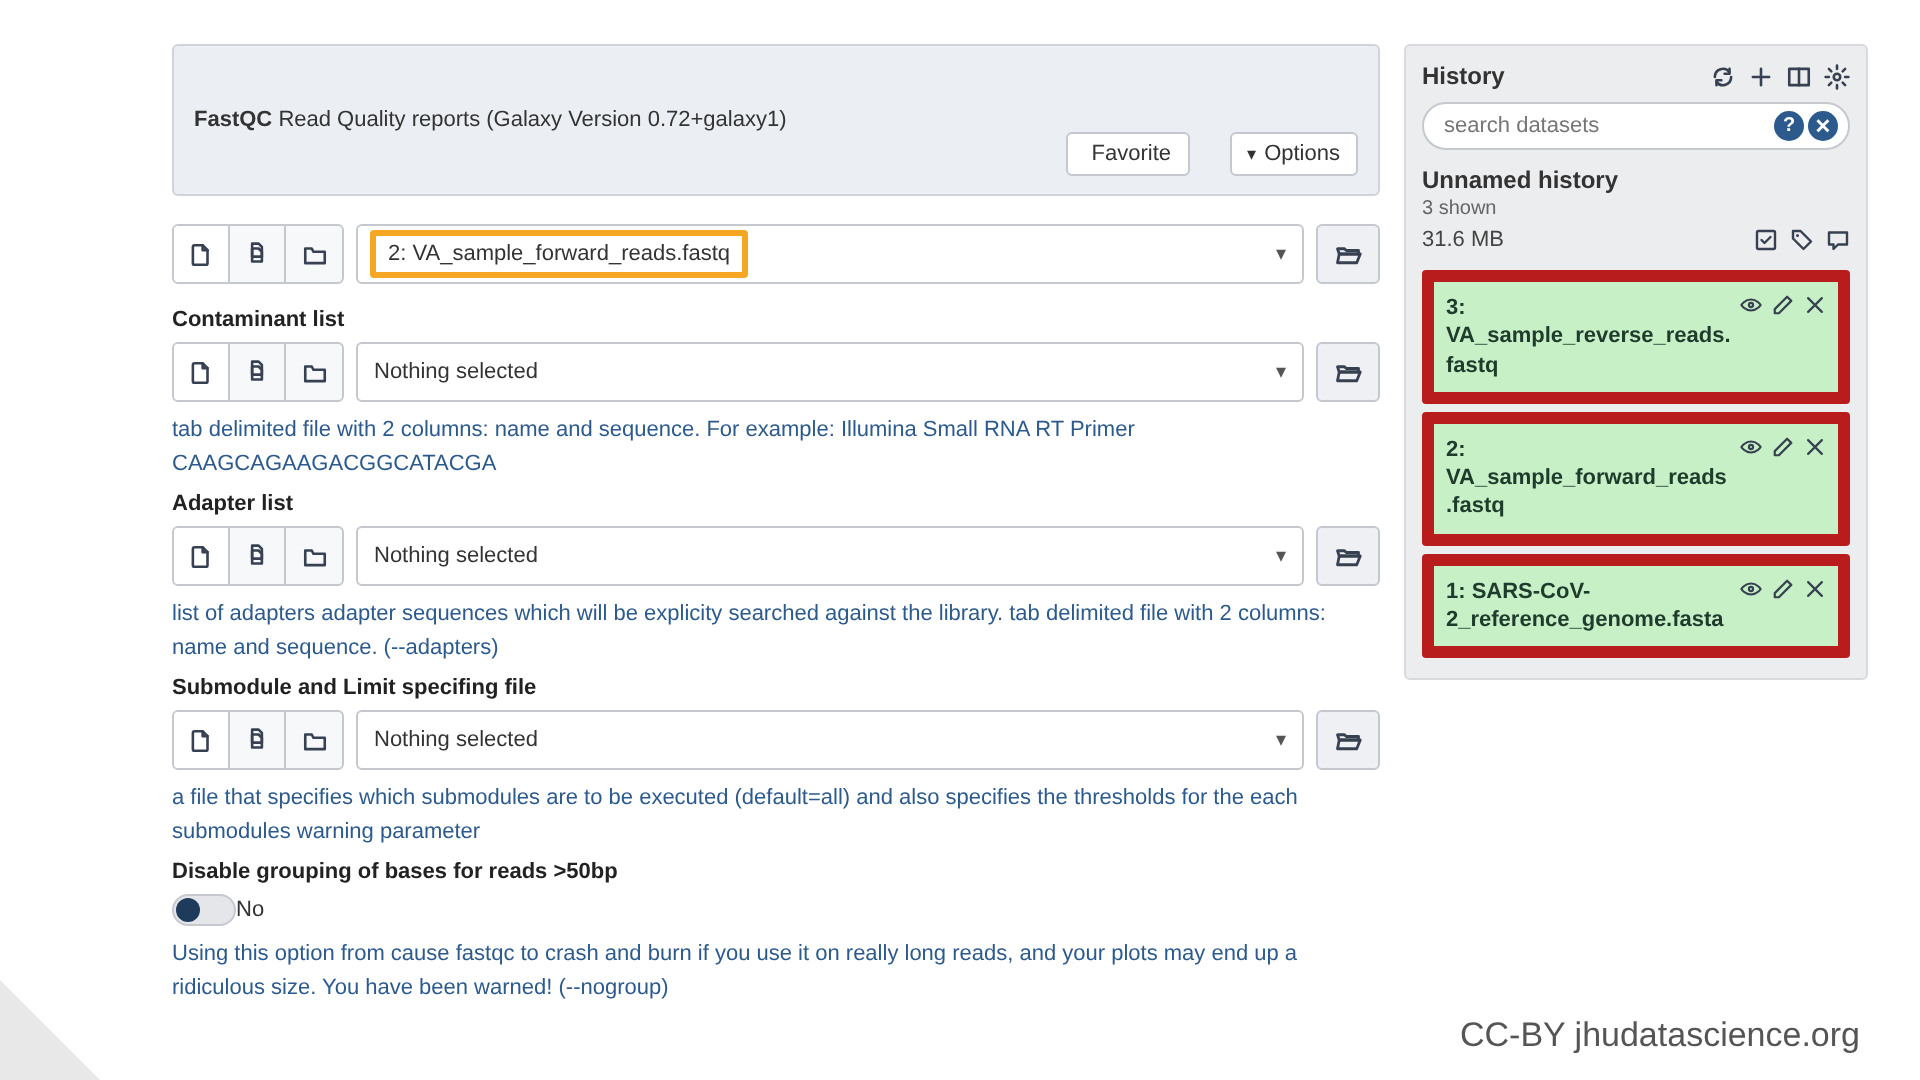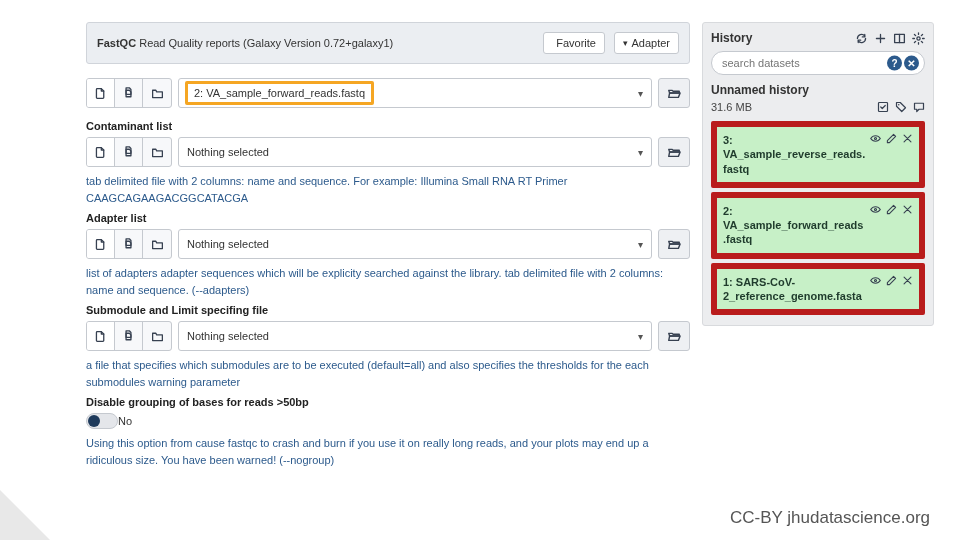--- a/index.html
+++ b/index.html
@@ -22,21 +22,21 @@
     border: 1px solid #d0d4da;
     border-radius: 3px;
     padding: 9px 10px;
     display: flex;
     align-items: center;
     justify-content: space-between;
     margin-bottom: 14px;
   }
   .tool-title { font-size: 11px; }
   .tool-title b { font-weight: 700; }
-  .tool-actions { display: flex; gap: 9px; }
+  .tool-actions { display: flex; gap: 20px; margin-top: 34px; }
   .btn {
     background: #fff;
     border: 1px solid #c5c9cf;
     border-radius: 3px;
     padding: 4px 8px;
     font-size: 11px;
     display: inline-flex;
     align-items: center;
     gap: 4px;
     cursor: pointer;
@@ -245,21 +245,21 @@
       </div>
       <div class="tool-actions">
         <div class="btn">
           <svg viewBox="0 0 16 16">
               <use href="#i-star"></use>
             </svg>
           <span>Favorite</span>
         </div>
         <div class="btn">
           <span class="caret">▾</span>
-          <span>Adapter</span>
+          <span>Options</span>
         </div>
       </div>
     </div>
 
     <div class="section-gap">
       <div class="field-row">
         <div class="seg-group">
           <div class="seg-btn active">
               <svg viewBox="0 0 16 16">
                 <use href="#i-file"></use>
@@ -430,20 +430,21 @@
         </div>
       </div>
       <div class="search-wrap">
         <input class="search-input" placeholder="search datasets" style="">
         <div class="search-icons">
           <span class="circ-icon">?</span>
           <span class="circ-icon">✕</span>
         </div>
       </div>
       <div class="hist-name">Unnamed history</div>
+      <div class="hist-meta">3 shown</div>
       <div class="hist-size-row">
         <div class="hist-size">31.6 MB</div>
         <div class="mini-icons">
           <span><svg viewBox="0 0 16 16">
                 <use href="#i-check"></use>
               </svg></span>
           <span><svg viewBox="0 0 16 16">
                 <use href="#i-tag"></use>
               </svg></span>
           <span><svg viewBox="0 0 16 16">

